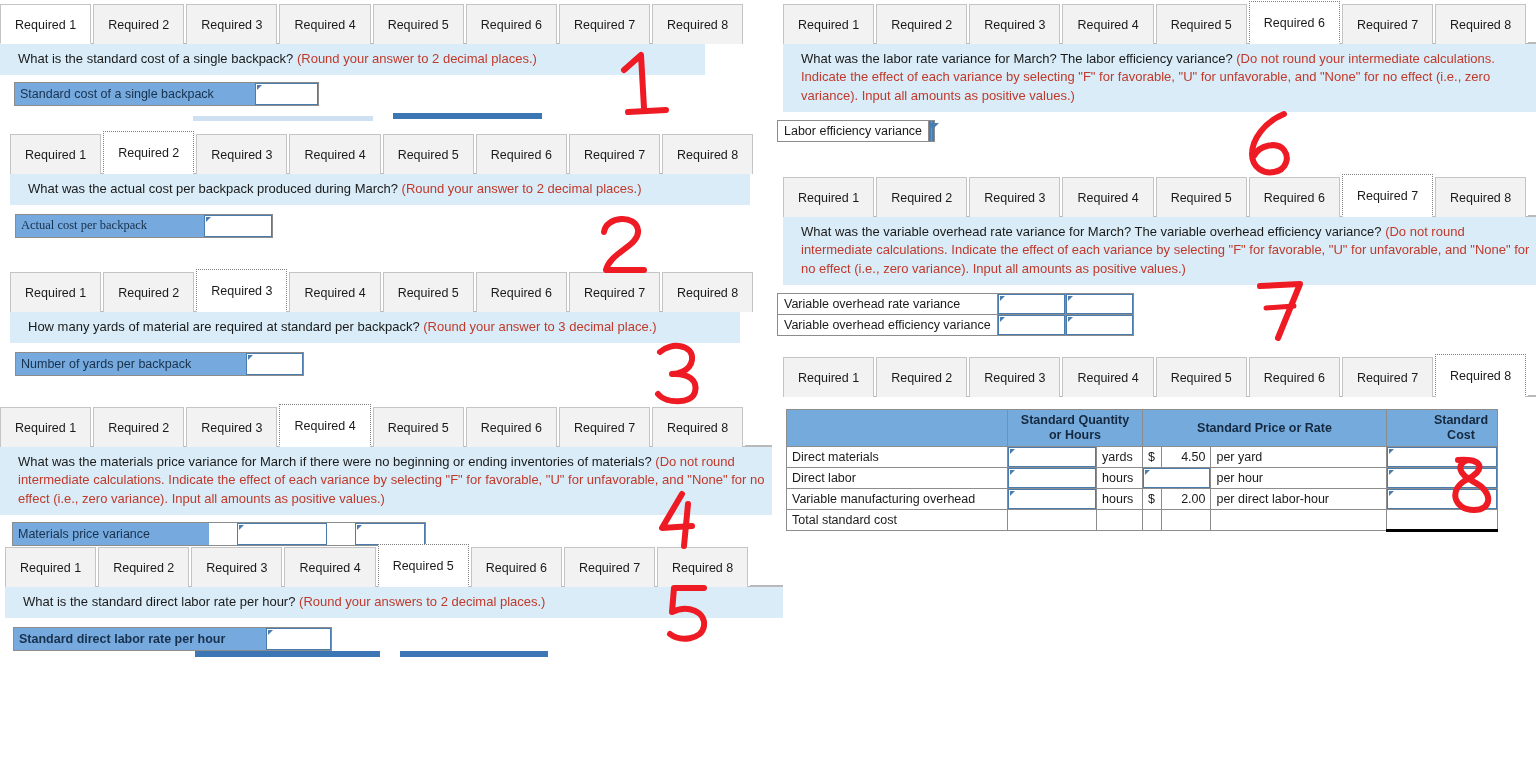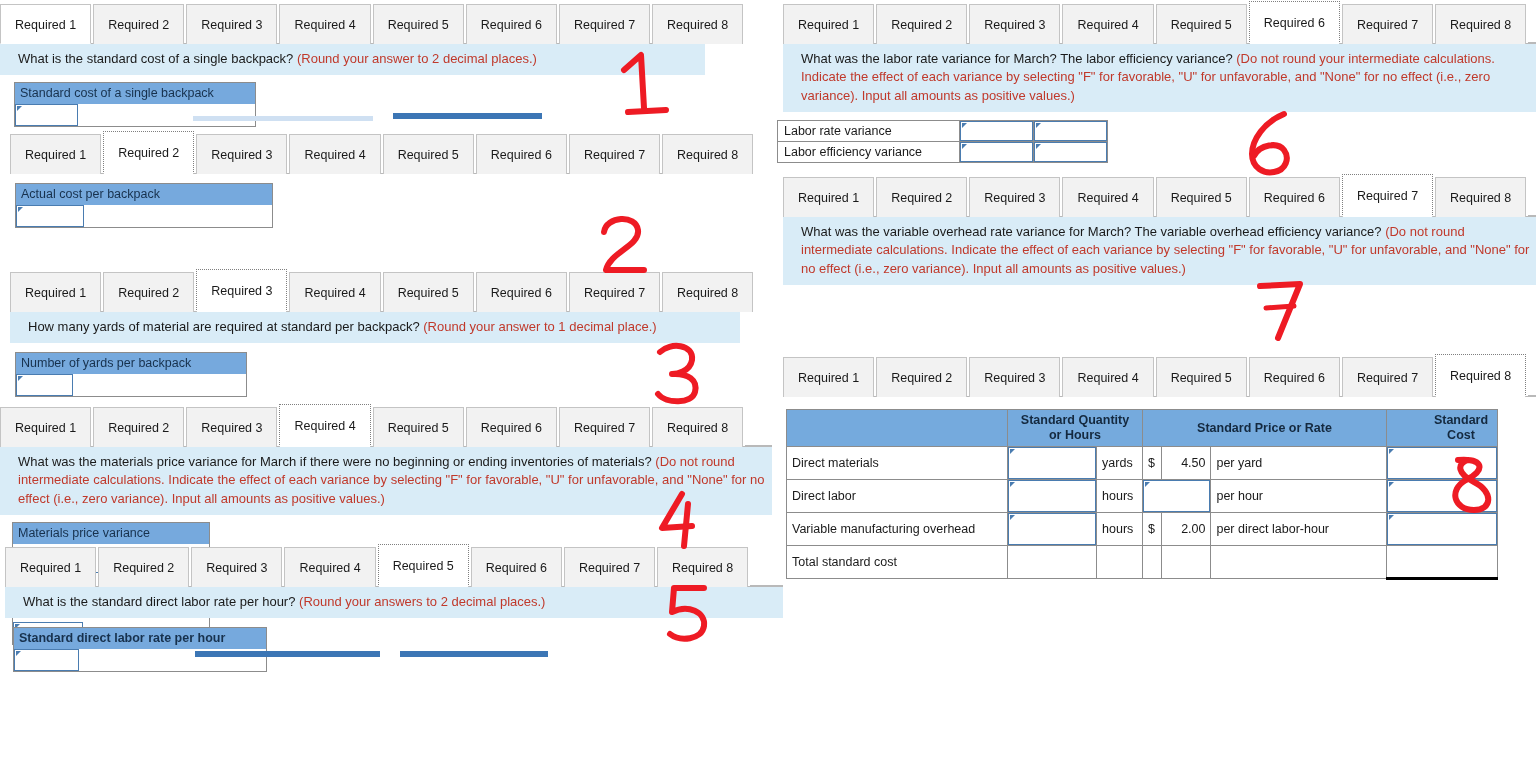--- a/index.html
+++ b/index.html
@@ -59,21 +59,21 @@
     font-size: 13px;
     color: #1a1a1a;
     line-height: 1.42;
     box-sizing: border-box;
   }
   .question .note { color: #c0392b; }
   .question .inner { padding-right: 14px; }
 
   
   .ansrow { display: flex; margin-top: 9px; margin-left: 14px; width: max-content;
-            border: 1px solid #8c8c8c; box-sizing: border-box; background:#fff;flex-direction:column; }
+            border: 1px solid #8c8c8c; box-sizing: border-box; background:#fff; }
   .ansrow .lbl {
     background: #76a9dd;
     color: #17314d;
     font-size: 12.5px;
     padding: 3px 8px 4px 5px;
     box-sizing: border-box;
     white-space: nowrap;
     display: flex; align-items: center;
   }
   .cellinput {
@@ -109,21 +109,21 @@
     font-weight: bold;
     border: 1px solid #8c8c8c;
     padding: 3px 6px;
     line-height: 1.2;
   }
   .costcard td {
     border: 1px solid #8c8c8c;
     font-size: 12.5px;
     color: #1a1a1a;
     padding: 2px 5px;
-    height: 33px;
+    height: 21px;
     box-sizing: border-box;
     background: #fff;
   }
   .costcard td.pad0 { padding: 0; }
   .costcard td.num { text-align: right; }
   .costcard td.cur { text-align: left; padding-left: 5px; }
   .costcard td.totalbox { border-bottom: 3px solid #000000; }
   .costcard td.emptycell { background:#fff; }
   .costcard .cellinput { height: 100%; width: 100%; border: 1px solid #4a7cb0; }
 
@@ -177,40 +177,43 @@
       <div class="tab"><span>Required 1</span></div>
       <div class="tab active"><span>Required 2</span></div>
       <div class="tab"><span>Required 3</span></div>
       <div class="tab"><span>Required 4</span></div>
       <div class="tab"><span>Required 5</span></div>
       <div class="tab"><span>Required 6</span></div>
       <div class="tab"><span>Required 7</span></div>
       <div class="tab"><span>Required 8</span></div>
       <div class="tabs-filler"></div>
     </div>
+    <div class="question" style="width:740px;">
+      <span class="inner"><span>What was the actual cost per backpack produced during March? </span><span class="note">(Round your answer to 2 decimal places.)</span></span>
+    </div>
     <div class="ansrow" style="margin-left:5px;">
-      <div class="lbl" style="width:256px;">Actual cost per backpack</div>
+      <div class="lbl" style="width:188px;font-family:Liberation Serif, serif;">Actual cost per backpack</div>
       <div class="cellinput" style="width:68px;"></div>
     </div>
   </div>
 
   <div class="panel" style="left:10px; top:268px; width:730px;">
     <div class="tabs" style="width:730px;">
       <div class="tab"><span>Required 1</span></div>
       <div class="tab"><span>Required 2</span></div>
       <div class="tab active"><span>Required 3</span></div>
       <div class="tab"><span>Required 4</span></div>
       <div class="tab"><span>Required 5</span></div>
       <div class="tab"><span>Required 6</span></div>
       <div class="tab"><span>Required 7</span></div>
       <div class="tab"><span>Required 8</span></div>
       <div class="tabs-filler"></div>
     </div>
     <div class="question" style="width:730px;">
-      <span class="inner"><span>How many yards of material are required at standard per backpack? </span><span class="note">(Round your answer to 1 decimal place.)</span></span>
+      <span class="inner"><span>How many yards of material are required at standard per backpack? </span><span class="note">(Round your answer to 3 decimal place.)</span></span>
     </div>
     <div class="ansrow" style="margin-left:5px;">
       <div class="lbl" style="width:230px;">Number of yards per backpack</div>
       <div class="cellinput" style="width:57px;"></div>
     </div>
   </div>
 
   <div class="panel" style="left:0px; top:403px; width:772px;">
     <div class="tabs" style="width:772px;">
       <div class="tab"><span>Required 1</span></div>
@@ -266,29 +269,20 @@
       <div class="tab active"><span>Required 6</span></div>
       <div class="tab"><span>Required 7</span></div>
       <div class="tab"><span>Required 8</span></div>
       <div class="tabs-filler"></div>
     </div>
     <div class="question" style="width:753px;">
       <span class="inner"><span>What was the labor rate variance for March? The labor efficiency variance? </span><span class="note">(Do not round your intermediate calculations. Indicate the effect of each variance by selecting "F" for favorable, "U" for unfavorable, and "None" for no effect (i.e., zero variance). Input all amounts as positive values.)</span></span>
     </div>
     <table class="vtable" style="margin-left:-6px; margin-top:8px;">
       <tbody>
-          <tr>
-        <td class="lblcell" style="width:182px;">Labor rate variance</td>
-        <td class="incell" style="width:74px;">
-              <div class="cellinput"></div>
-            </td>
-        <td class="incell" style="width:74px;">
-              <div class="cellinput"></div>
-            </td>
-      </tr>
       <tr>
         <td class="lblcell">Labor efficiency variance</td>
         <td class="incell">
               <div class="cellinput"></div>
             </td>
         <td class="incell">
               <div class="cellinput"></div>
             </td>
       </tr>
     </tbody>
@@ -303,20 +297,42 @@
       <div class="tab"><span>Required 4</span></div>
       <div class="tab"><span>Required 5</span></div>
       <div class="tab"><span>Required 6</span></div>
       <div class="tab active"><span>Required 7</span></div>
       <div class="tab"><span>Required 8</span></div>
       <div class="tabs-filler"></div>
     </div>
     <div class="question" style="width:753px;">
       <span class="inner"><span>What was the variable overhead rate variance for March? The variable overhead efficiency variance? </span><span class="note">(Do not round intermediate calculations. Indicate the effect of each variance by selecting "F" for favorable, "U" for unfavorable, and "None" for no effect (i.e., zero variance). Input all amounts as positive values.)</span></span>
     </div>
+    <table class="vtable" style="margin-left:-6px; margin-top:8px;">
+      <tbody>
+          <tr>
+        <td class="lblcell" style="width:212px;">Variable overhead rate variance</td>
+        <td class="incell" style="width:68px;">
+              <div class="cellinput"></div>
+            </td>
+        <td class="incell" style="width:68px;">
+              <div class="cellinput"></div>
+            </td>
+      </tr>
+      <tr>
+        <td class="lblcell">Variable overhead efficiency variance</td>
+        <td class="incell">
+              <div class="cellinput"></div>
+            </td>
+        <td class="incell">
+              <div class="cellinput"></div>
+            </td>
+      </tr>
+    </tbody>
+      </table>
   </div>
 
   <div class="panel" style="left:783px; top:353px; width:753px;">
     <div class="tabs" style="width:753px;">
       <div class="tab"><span>Required 1</span></div>
       <div class="tab"><span>Required 2</span></div>
       <div class="tab"><span>Required 3</span></div>
       <div class="tab"><span>Required 4</span></div>
       <div class="tab"><span>Required 5</span></div>
       <div class="tab"><span>Required 6</span></div>

